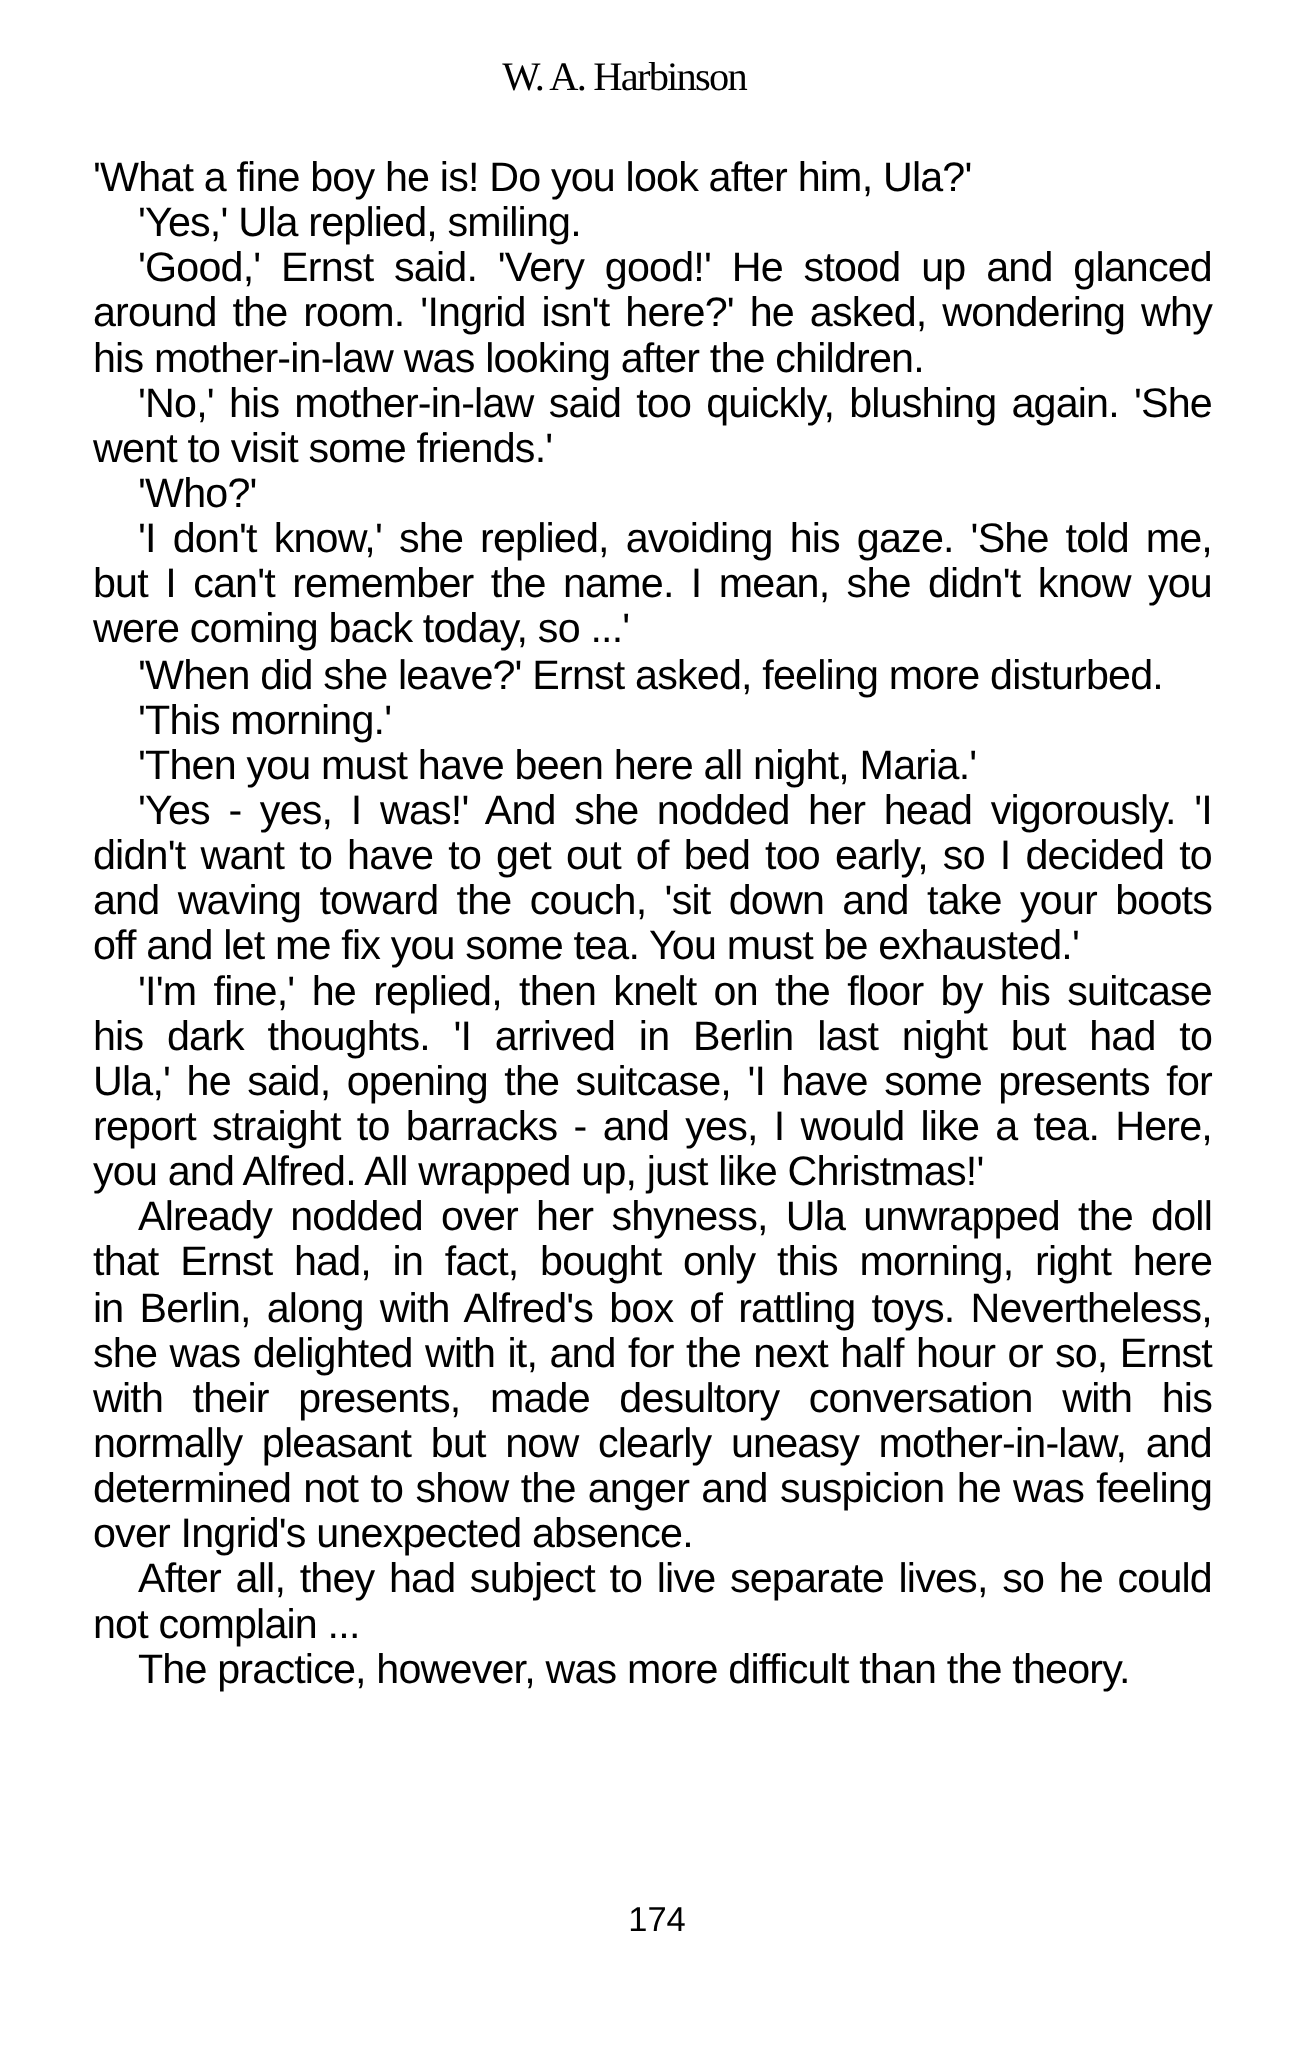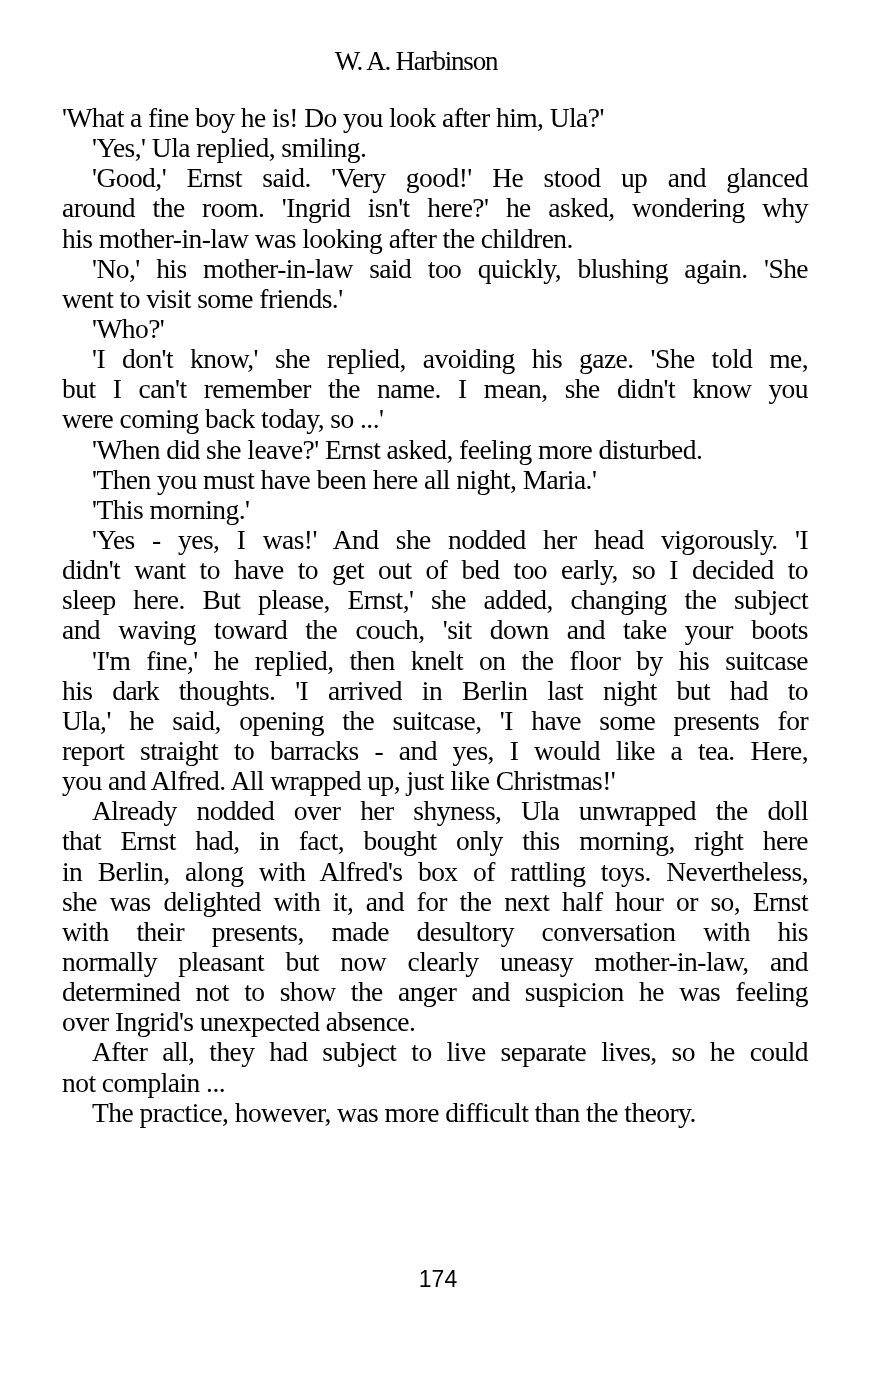--- a/index.html
+++ b/index.html
@@ -9,35 +9,35 @@
     }
     body {
       width: 876px;
       height: 1378px;
       position: relative;
       overflow: hidden;
       color: #000000;
     }
     .running-head {
       position: absolute;
-      top: 44px;
+      top: 34px;
       left: 0;
       width: 832px;
       text-align: center;
       font-family: "Liberation Serif", "DejaVu Serif", serif;
       font-size: 27px;
       letter-spacing: -1.2px;
       line-height: 34px;
     }
     .body-text {
       position: absolute;
       top: 103px;
       left: 62px;
       width: 746px;
-      font-family: Liberation Serif, serif;
+      font-family: Liberation Sans, sans-serif;
       font-size: 27.5px;
       line-height: 30.15px;
       letter-spacing: -0.55px;
     }
     .line {
       display: block;
       height: 30.15px;
       white-space: nowrap;
       overflow: visible;
       text-align: justify;
@@ -72,26 +72,26 @@
   <span class="line indent">'Good,' Ernst said. 'Very good!' He stood up and glanced</span>
   <span class="line">around the room. 'Ingrid isn't here?' he asked, wondering why</span>
   <span class="line last">his mother-in-law was looking after the children.</span>
   <span class="line indent">'No,' his mother-in-law said too quickly, blushing again. 'She</span>
   <span class="line last">went to visit some friends.'</span>
   <span class="line indent last">'Who?'</span>
   <span class="line indent">'I don't know,' she replied, avoiding his gaze. 'She told me,</span>
   <span class="line">but I can't remember the name. I mean, she didn't know you</span>
   <span class="line last">were coming back today, so ...'</span>
   <span class="line indent last">'When did she leave?' Ernst asked, feeling more disturbed.</span>
+  <span class="line indent last">'This morning.'</span>
   <span class="line indent last">'Then you must have been here all night, Maria.'</span>
-  <span class="line indent last">'This morning.'</span>
   <span class="line indent">'Yes - yes, I was!' And she nodded her head vigorously. 'I</span>
   <span class="line">didn't want to have to get out of bed too early, so I decided to</span>
-  <span class="line">sleep here. But please, Ernst,' she added, changing the subject</span>
   <span class="line">and waving toward the couch, 'sit down and take your boots</span>
+  <span class="line last">off and let me fix you some tea. You must be exhausted.'</span>
   <span class="line indent">'I'm fine,' he replied, then knelt on the floor by his suitcase</span>
   <span class="line">his dark thoughts. 'I arrived in Berlin last night but had to</span>
   <span class="line">Ula,' he said, opening the suitcase, 'I have some presents for</span>
   <span class="line">report straight to barracks - and yes, I would like a tea. Here,</span>
   <span class="line last">you and Alfred. All wrapped up, just like Christmas!'</span>
   <span class="line indent">Already nodded over her shyness, Ula unwrapped the doll</span>
   <span class="line">that Ernst had, in fact, bought only this morning, right here</span>
   <span class="line">in Berlin, along with Alfred's box of rattling toys. Nevertheless,</span>
   <span class="line">she was delighted with it, and for the next half hour or so, Ernst</span>
   <span class="line">with their presents, made desultory conversation with his</span>

